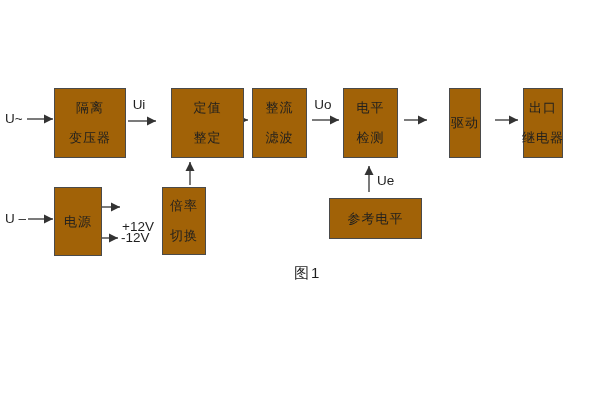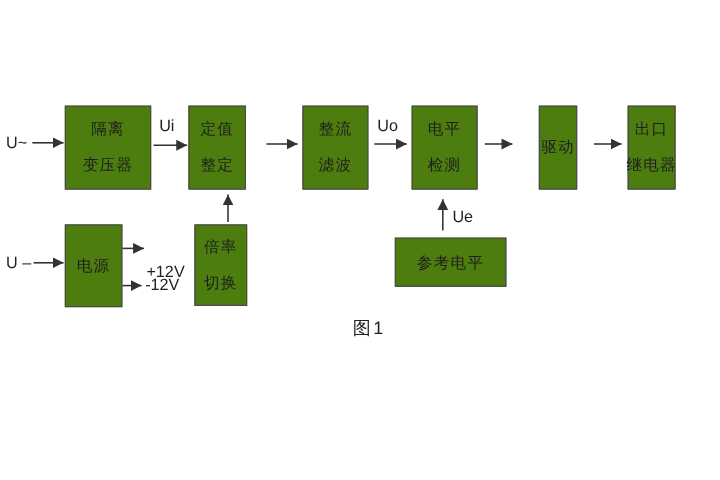--- a/index.html
+++ b/index.html
@@ -4,21 +4,21 @@
 <style>
   html,body { margin:0; padding:0; background:#ffffff; }
   .stage {
     position:relative; width:600px; height:400px; background:#ffffff;
     font-family:"Liberation Sans","DejaVu Sans",sans-serif; color:#1f1f1f;
     overflow:hidden;
   }
   .connector-layer { position:absolute; left:0; top:0; width:600px; height:400px; }
   .block {
     position:absolute; box-sizing:border-box;
-    border:1px solid #4a4a4a; background:#4d7c0f;
+    border:1px solid #4a4a4a; background:#a16207;
     display:flex; flex-direction:column; align-items:center; justify-content:center;
     font-size:13px; letter-spacing:1px;
   }
   .block span { display:block; line-height:30px; text-align:center; white-space:nowrap; }
   .block.short span { line-height:18px; }
   .lbl {
     position:absolute; font-size:13.5px; line-height:16px;
     color:#1f1f1f; white-space:nowrap;
   }
   .lbl.center { text-align:center; }
@@ -48,21 +48,21 @@
       <line x1="102" y1="238" x2="118" y2="238" marker-end="url(#ah)"></line>
       <line x1="28" y1="219" x2="53" y2="219" marker-end="url(#ah)"></line>
     </g>
   </svg>
 
   <div class="block" style="left:54px; top:88px; width:72px; height:70px">
     <span>隔离</span>
     <span>变压器</span>
   </div>
 
-  <div class="block" style="left:157px; top:88px; width:48px; height:70px">
+  <div class="block" style="left:171px; top:88px; width:73px; height:70px">
     <span>定值</span>
     <span>整定</span>
   </div>
 
   <div class="block" style="left:252px; top:88px; width:55px; height:70px">
     <span>整流</span>
     <span>滤波</span>
   </div>
 
   <div class="block" style="left:343px; top:88px; width:55px; height:70px">

